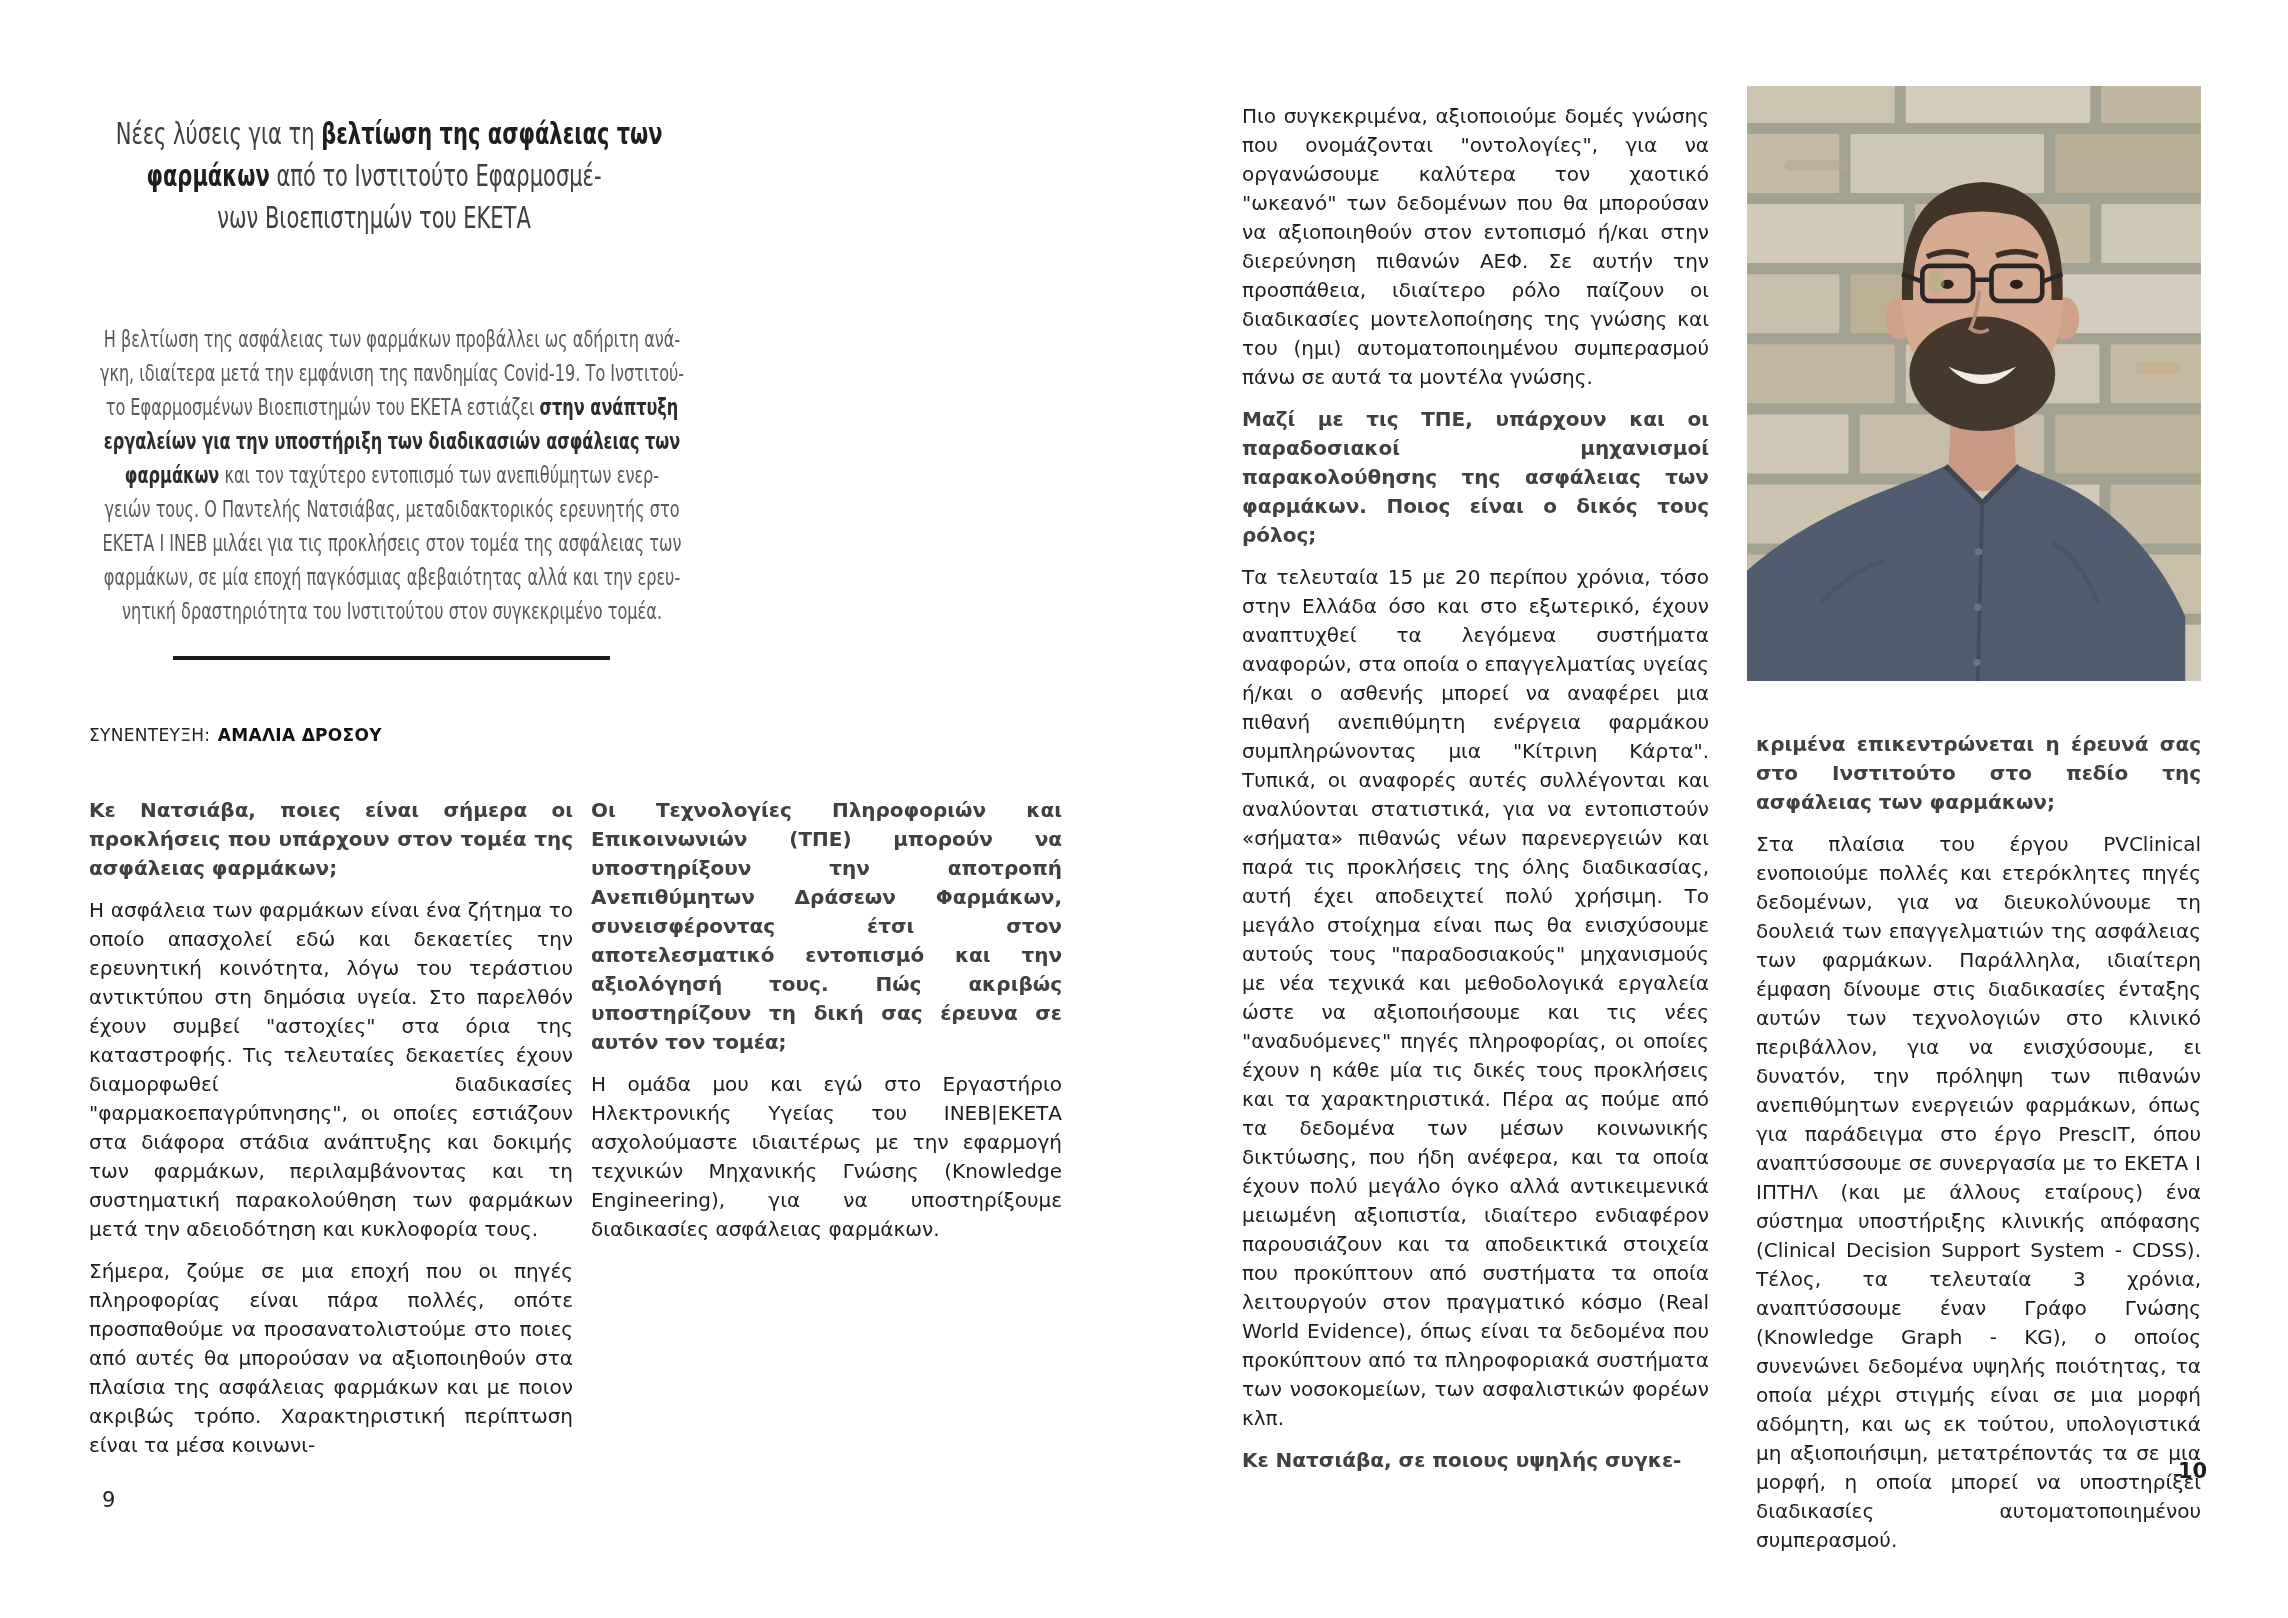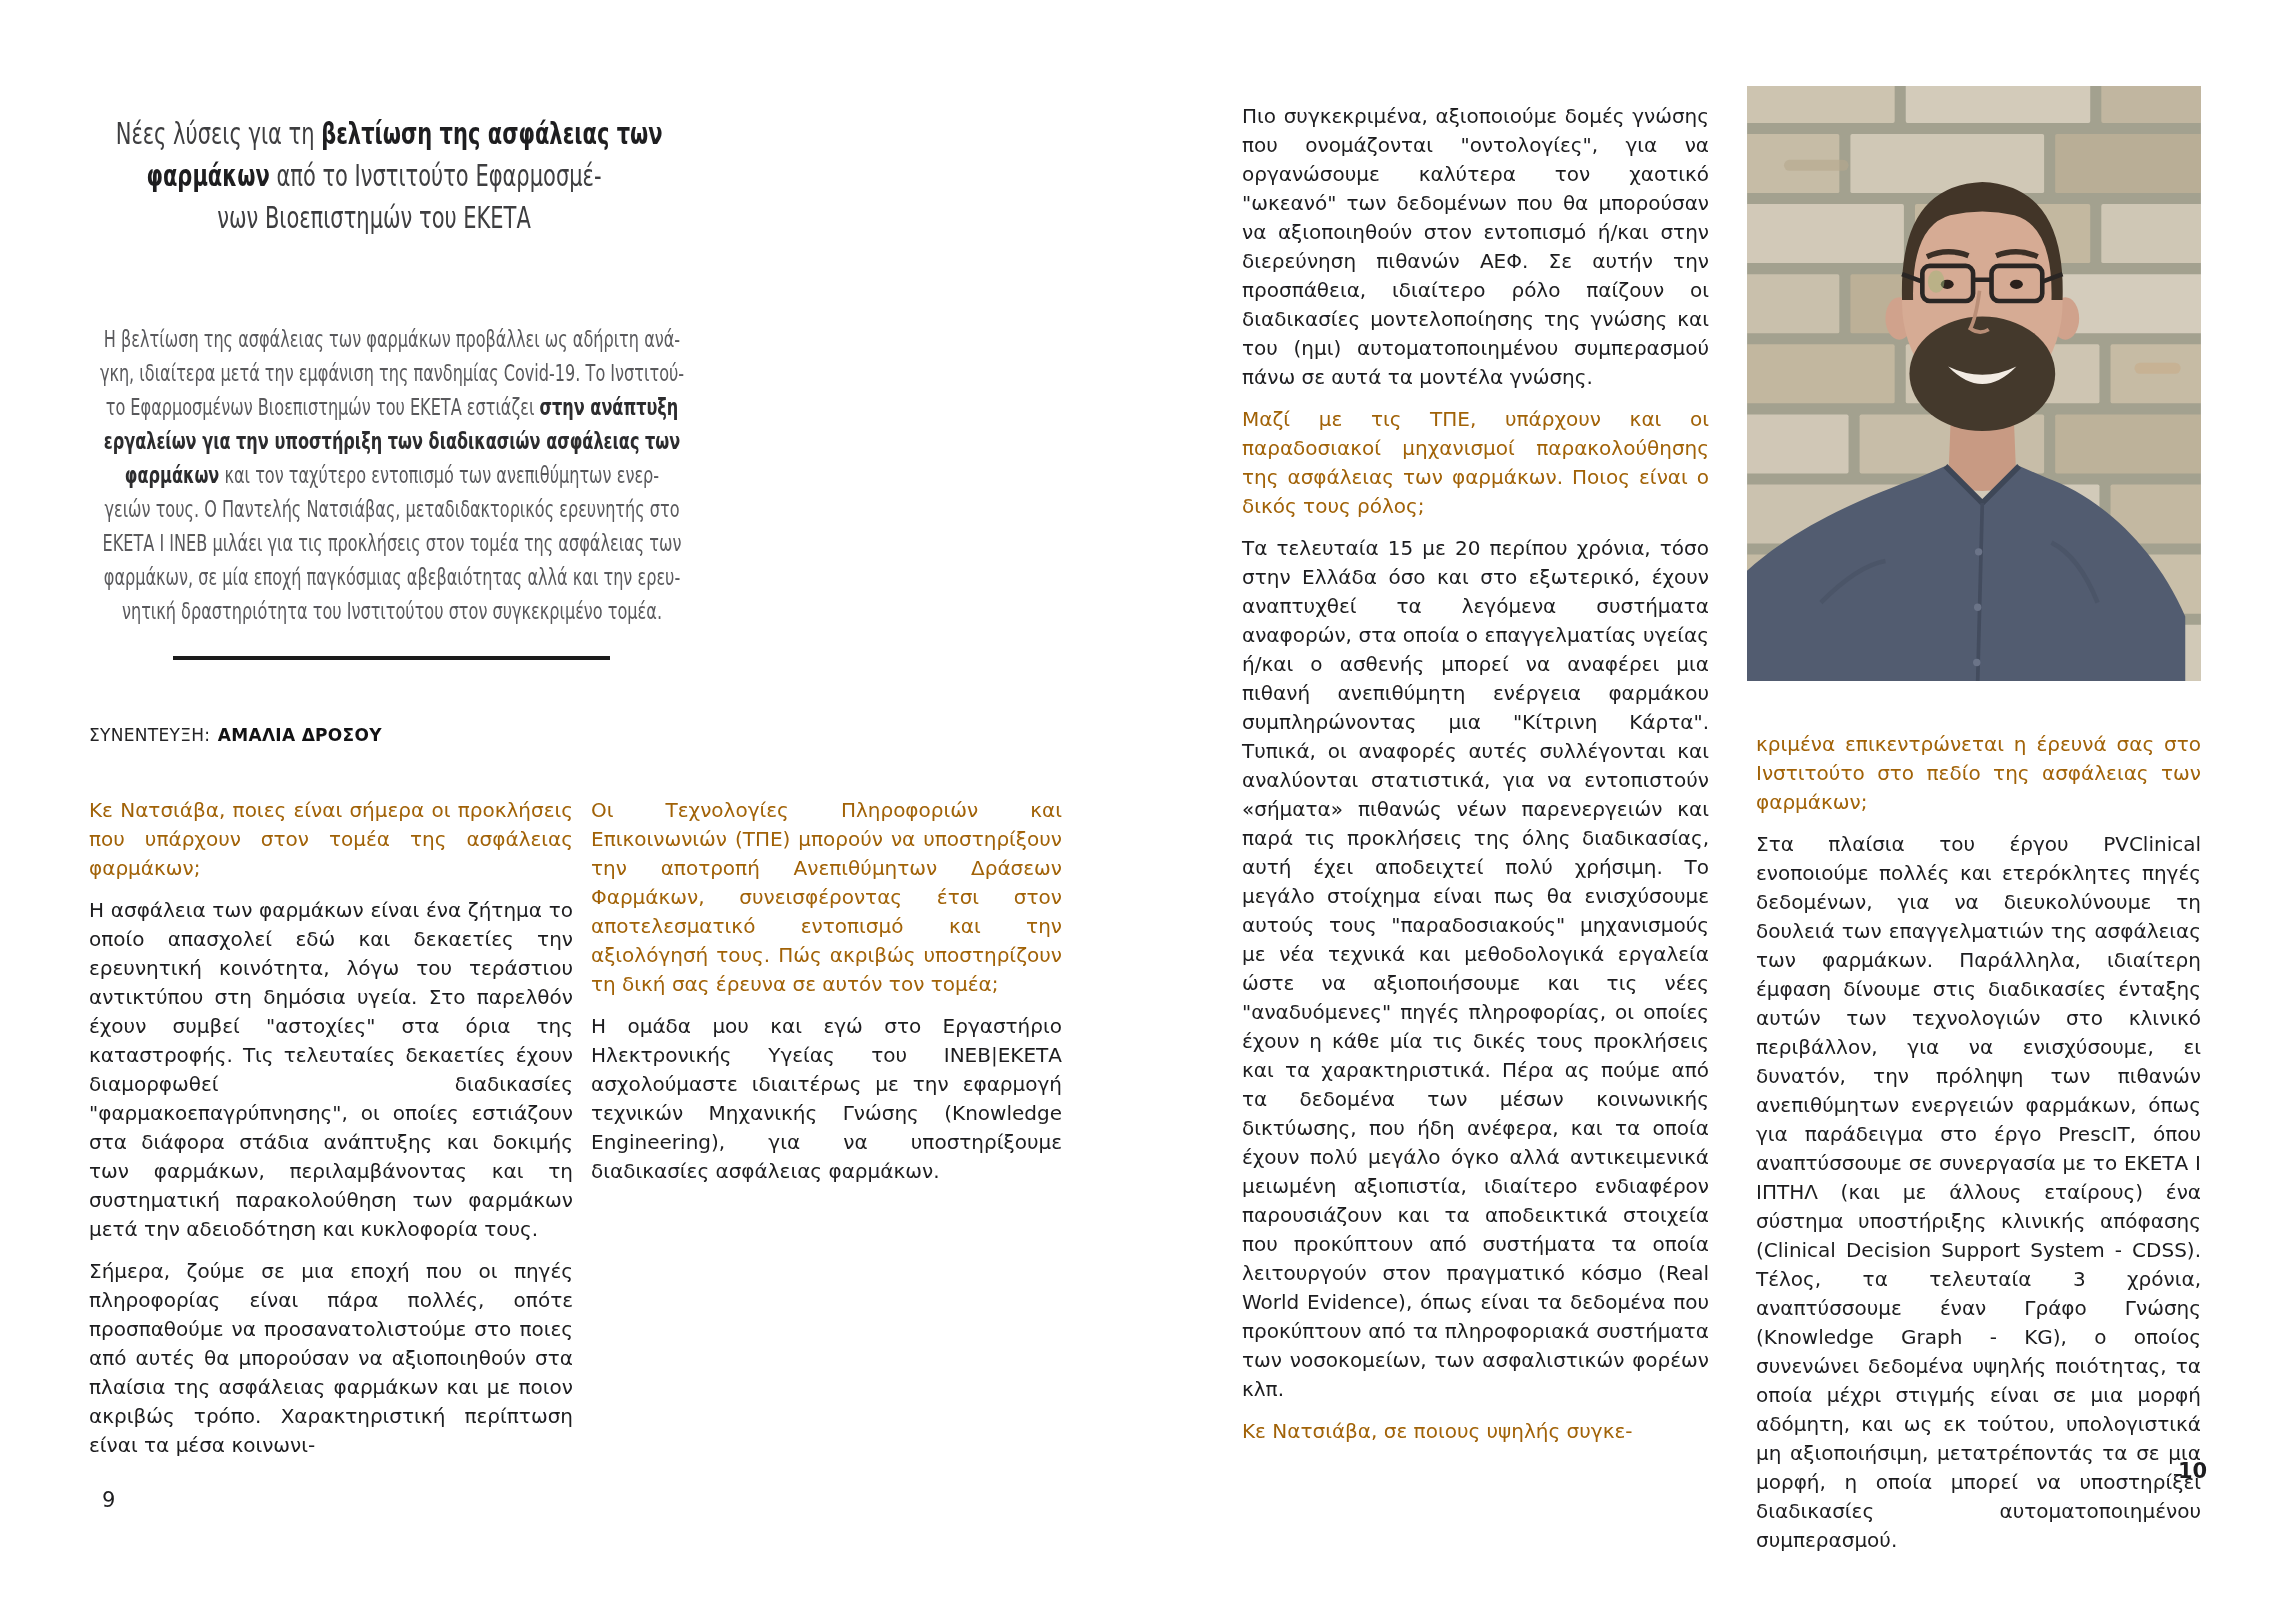--- a/index.html
+++ b/index.html
@@ -19,21 +19,21 @@
     position:absolute;left:-60px;top:322px;width:904px;text-align:center;
     font-size:23px;line-height:34px;color:#59595c;
     transform:scaleX(.70);transform-origin:452px 0;
   }
   .lead b{color:#2c2c2e;font-weight:700;}
   .rule{position:absolute;left:173px;top:656px;width:437px;height:3.7px;background:#1b1b1b;}
   .byline{position:absolute;left:89px;top:725px;font-size:17px;color:#242426;letter-spacing:0.3px;}
   .byline b{margin-left:7.4px;color:#121214;}
   .col{position:absolute;text-align:justify;font-size:20px;line-height:29px;color:#1d1d1f;}
   .col p{margin:0 0 13px 0;}
-  .col p.question{font-weight:400;color:#a16207;}
+  .col p.question{font-weight:700;color:#404040;}
   .col1{left:89px;top:796px;width:484px;}
   .col2{left:591px;top:796px;width:471px;}
   .col3{left:1242px;top:102px;width:467px;}
   .col4{left:1756px;top:730px;width:445px;}
   .photo{position:absolute;left:1747px;top:86px;width:454px;height:595px;overflow:hidden;}
   .pnum{position:absolute;font-size:21px;color:#1d1d1f;}
   .pl{left:102px;top:1488px;}
   .pr{left:2178px;top:1459px;font-weight:bold;}
 </style>
 </head>

